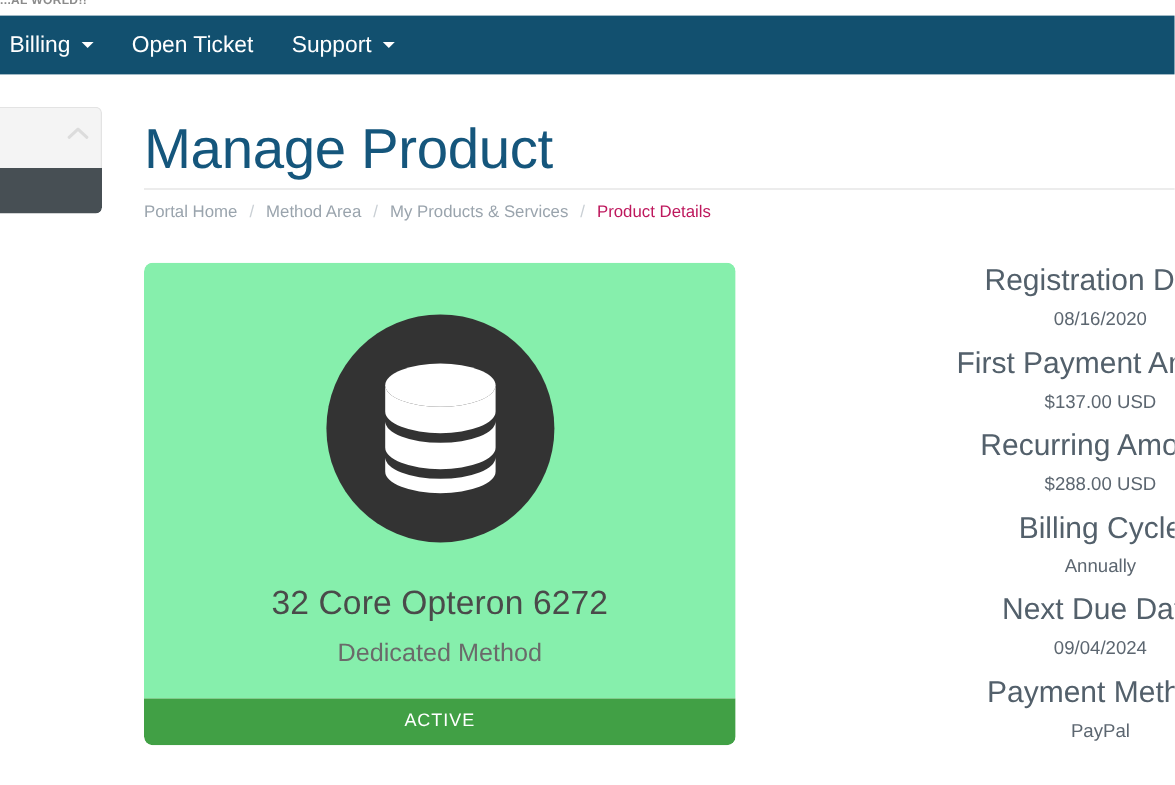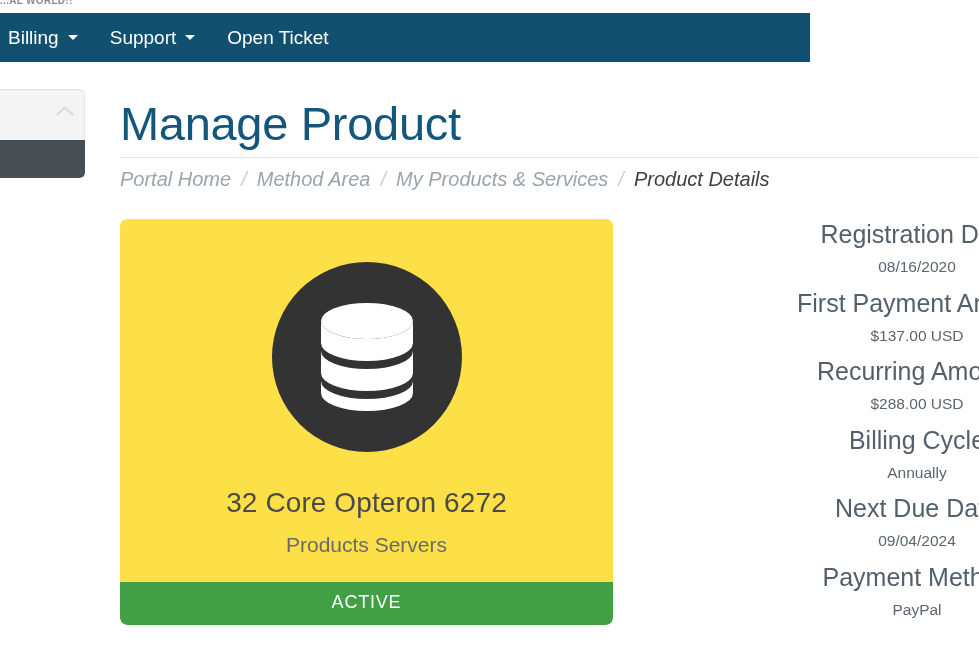--- a/index.html
+++ b/index.html
@@ -36,21 +36,21 @@
     font-weight: bold;
     letter-spacing: 0.3px;
     color: #8b8b8b;
     white-space: nowrap;
   }
 
   
   .navbar {
     position: absolute;
     left: 0; top: 13px;
-    width: 810px;
+    width: 979px;
     height: 49px;
     background: #12506f;
   }
   .nav-items {
     position: absolute;
     left: -8px;
     top: 0;
     height: 49px;
     display: flex;
     align-items: center;
@@ -133,48 +133,47 @@
     height: 1px;
     background: #e0e0e0;
   }
 
   .breadcrumb {
     position: absolute;
     left: 120px;
     top: 96px;
     display: flex;
     align-items: flex-end;
-    font-size: 20px;
-    white-space: nowrap;
-    font-style: italic;
+    font-size: 14px;
+    white-space: nowrap;
   }
   .crumb {
     color: #9aa4ad;
     cursor: pointer;
   }
   .crumb.active {
-    color: #404040;
+    color: #be185d;
     cursor: default;
   }
   .crumb-sep {
     color: #c9cfd4;
     margin: 0 10px;
   }
 
   
   .product-card {
     position: absolute;
     left: 120px;
     top: 147px;
     width: 493px;
     border-radius: 7px;
     overflow: hidden;
   }
   .card-body {
-    background: #fde047;
+    background: #86efac;
     border-radius: 7px 7px 0 0;
     padding: 43px 20px 26px 20px;
     text-align: center;
   }
   .card-icon-wrap {
     display: flex;
     justify-content: center;
     align-items: center;
   }
   .card-icon {
@@ -197,21 +196,21 @@
   .card-product-group {
     margin-top: 14px;
     font-size: 21px;
     color: #6a6a6a;
     font-weight: normal;
     line-height: 1.1;
   }
   .card-status {
     background: #41a045;
     color: #ffffff;
-    font-size: 18px;
+    font-size: 15px;
     letter-spacing: 0.8px;
     text-align: center;
     padding: 10px 0 12px 0;
     border-radius: 0 0 7px 7px;
   }
 
   
   .details {
     position: absolute;
     left: 797px;
@@ -247,26 +246,26 @@
 
   <div class="navbar">
     <div class="nav-items">
 
       <div class="nav-item">
         <span>Billing</span>
         <span class="caret"></span>
       </div>
 
       <div class="nav-item">
+        <span>Open Ticket</span>
+      </div>
+
+      <div class="nav-item">
         <span>Support</span>
         <span class="caret"></span>
-      </div>
-
-      <div class="nav-item">
-        <span>Open Ticket</span>
       </div>
 
     </div>
   </div>
 
   <div class="side-widget">
     <div class="side-widget-head">
       <svg class="chev" viewBox="0 0 18 10">
         <path d="M1.6 8.4 L9 1.6 L16.4 8.4" fill="none" stroke="#dcdcdc" stroke-width="2.6" stroke-linecap="round" stroke-linejoin="round"></path>
       </svg>
@@ -298,21 +297,21 @@
             <svg width="100" height="112" viewBox="0 0 100 112">
               <ellipse cx="50" cy="20" rx="46" ry="18" fill="#ffffff"></ellipse>
               <path d="M4 20 L4 42 A46 18 0 0 0 96 42 L96 20 A46 18 0 0 1 4 20 Z" fill="#ffffff"></path>
               <path d="M4 50 L4 72 A46 18 0 0 0 96 72 L96 50 A46 18 0 0 1 4 50 Z" fill="#ffffff"></path>
               <path d="M4 80 L4 92 A46 18 0 0 0 96 92 L96 80 A46 18 0 0 1 4 80 Z" fill="#ffffff"></path>
             </svg>
           </div>
         </div>
 
         <div class="card-product-name">32 Core Opteron 6272</div>
-        <div class="card-product-group">Products Servers</div>
+        <div class="card-product-group">Dedicated Method</div>
 
       </div>
       <div class="card-status">ACTIVE</div>
     </div>
 
     <div class="details">
 
       <div class="detail-label">Registration Date</div>
       <div class="detail-value">08/16/2020</div>
 

